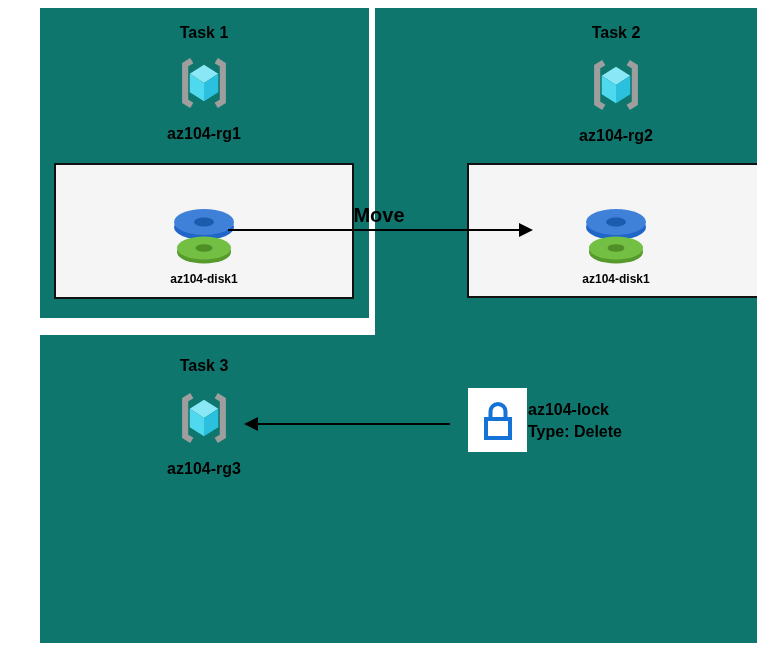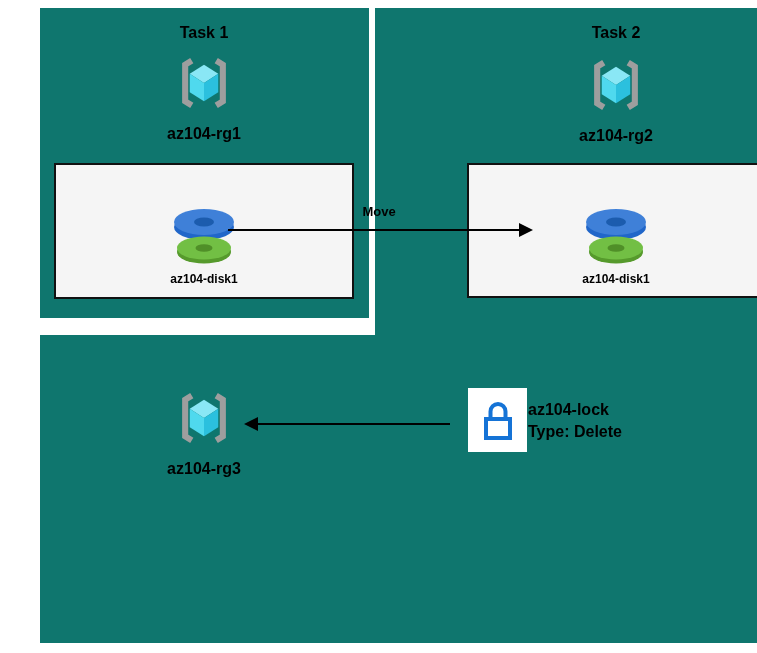--- a/index.html
+++ b/index.html
@@ -24,21 +24,21 @@
   .arrow-head-right {
     position:absolute; width:0; height:0;
     border-top:7px solid transparent; border-bottom:7px solid transparent;
     border-left:14px solid #000;
   }
   .arrow-head-left {
     position:absolute; width:0; height:0;
     border-top:7px solid transparent; border-bottom:7px solid transparent;
     border-right:14px solid #000;
   }
-  .move-label { position:absolute; left:344px; top:204px; width:70px; text-align:center; font-size:13px; }
+  .move-label { position:absolute; left:344px; top:204px; width:70px; text-align:center; font-size:20px; }
 
   .lock-tile {
     position:absolute; left:468px; top:388px; width:59px; height:64px;
     background:#ffffff; display:flex; align-items:center; justify-content:center;
   }
   .lock-caption {
     position:absolute; left:528px; top:399px; width:140px; 
     font-size:16px; line-height:22px;
   }
 </style>
@@ -98,20 +98,21 @@
           <ellipse cx="32" cy="43" rx="27" ry="11.5" fill="#72bf44"></ellipse>
           <ellipse cx="32" cy="43" rx="8.5" ry="3.8" fill="#508f28"></ellipse>
         </svg>
         <div class="disk-label" style="top:104px;">az104-disk1</div>
       </div>
     </div>
   </div>
 
   <div class="panel" style="left:8px; top:335px; width:746px; height:308px;">
     <div class="col" style="left:14px; width:300px;">
+      <div class="task-title" style="top:21px;">Task 3</div>
 
       <svg class="rg-icon" style="top:55px;" viewBox="0 0 56 54">
         <path d="M16 5 L9.5 9 L9.5 45 L16 49" fill="none" stroke="#9e9e9e" stroke-width="6"></path>
         <path d="M40 5 L46.5 9 L46.5 45 L40 49" fill="none" stroke="#9e9e9e" stroke-width="6"></path>
         <polygon points="28,9 42,18 28,27 14,18" fill="#8ae7f5"></polygon>
         <polygon points="14,18 28,27 28,45 14,36" fill="#4fd9ee"></polygon>
         <polygon points="28,27 42,18 42,36 28,45" fill="#2bc0de"></polygon>
       </svg>
 
       <div class="rg-label" style="top:124px;">az104-rg3</div>

